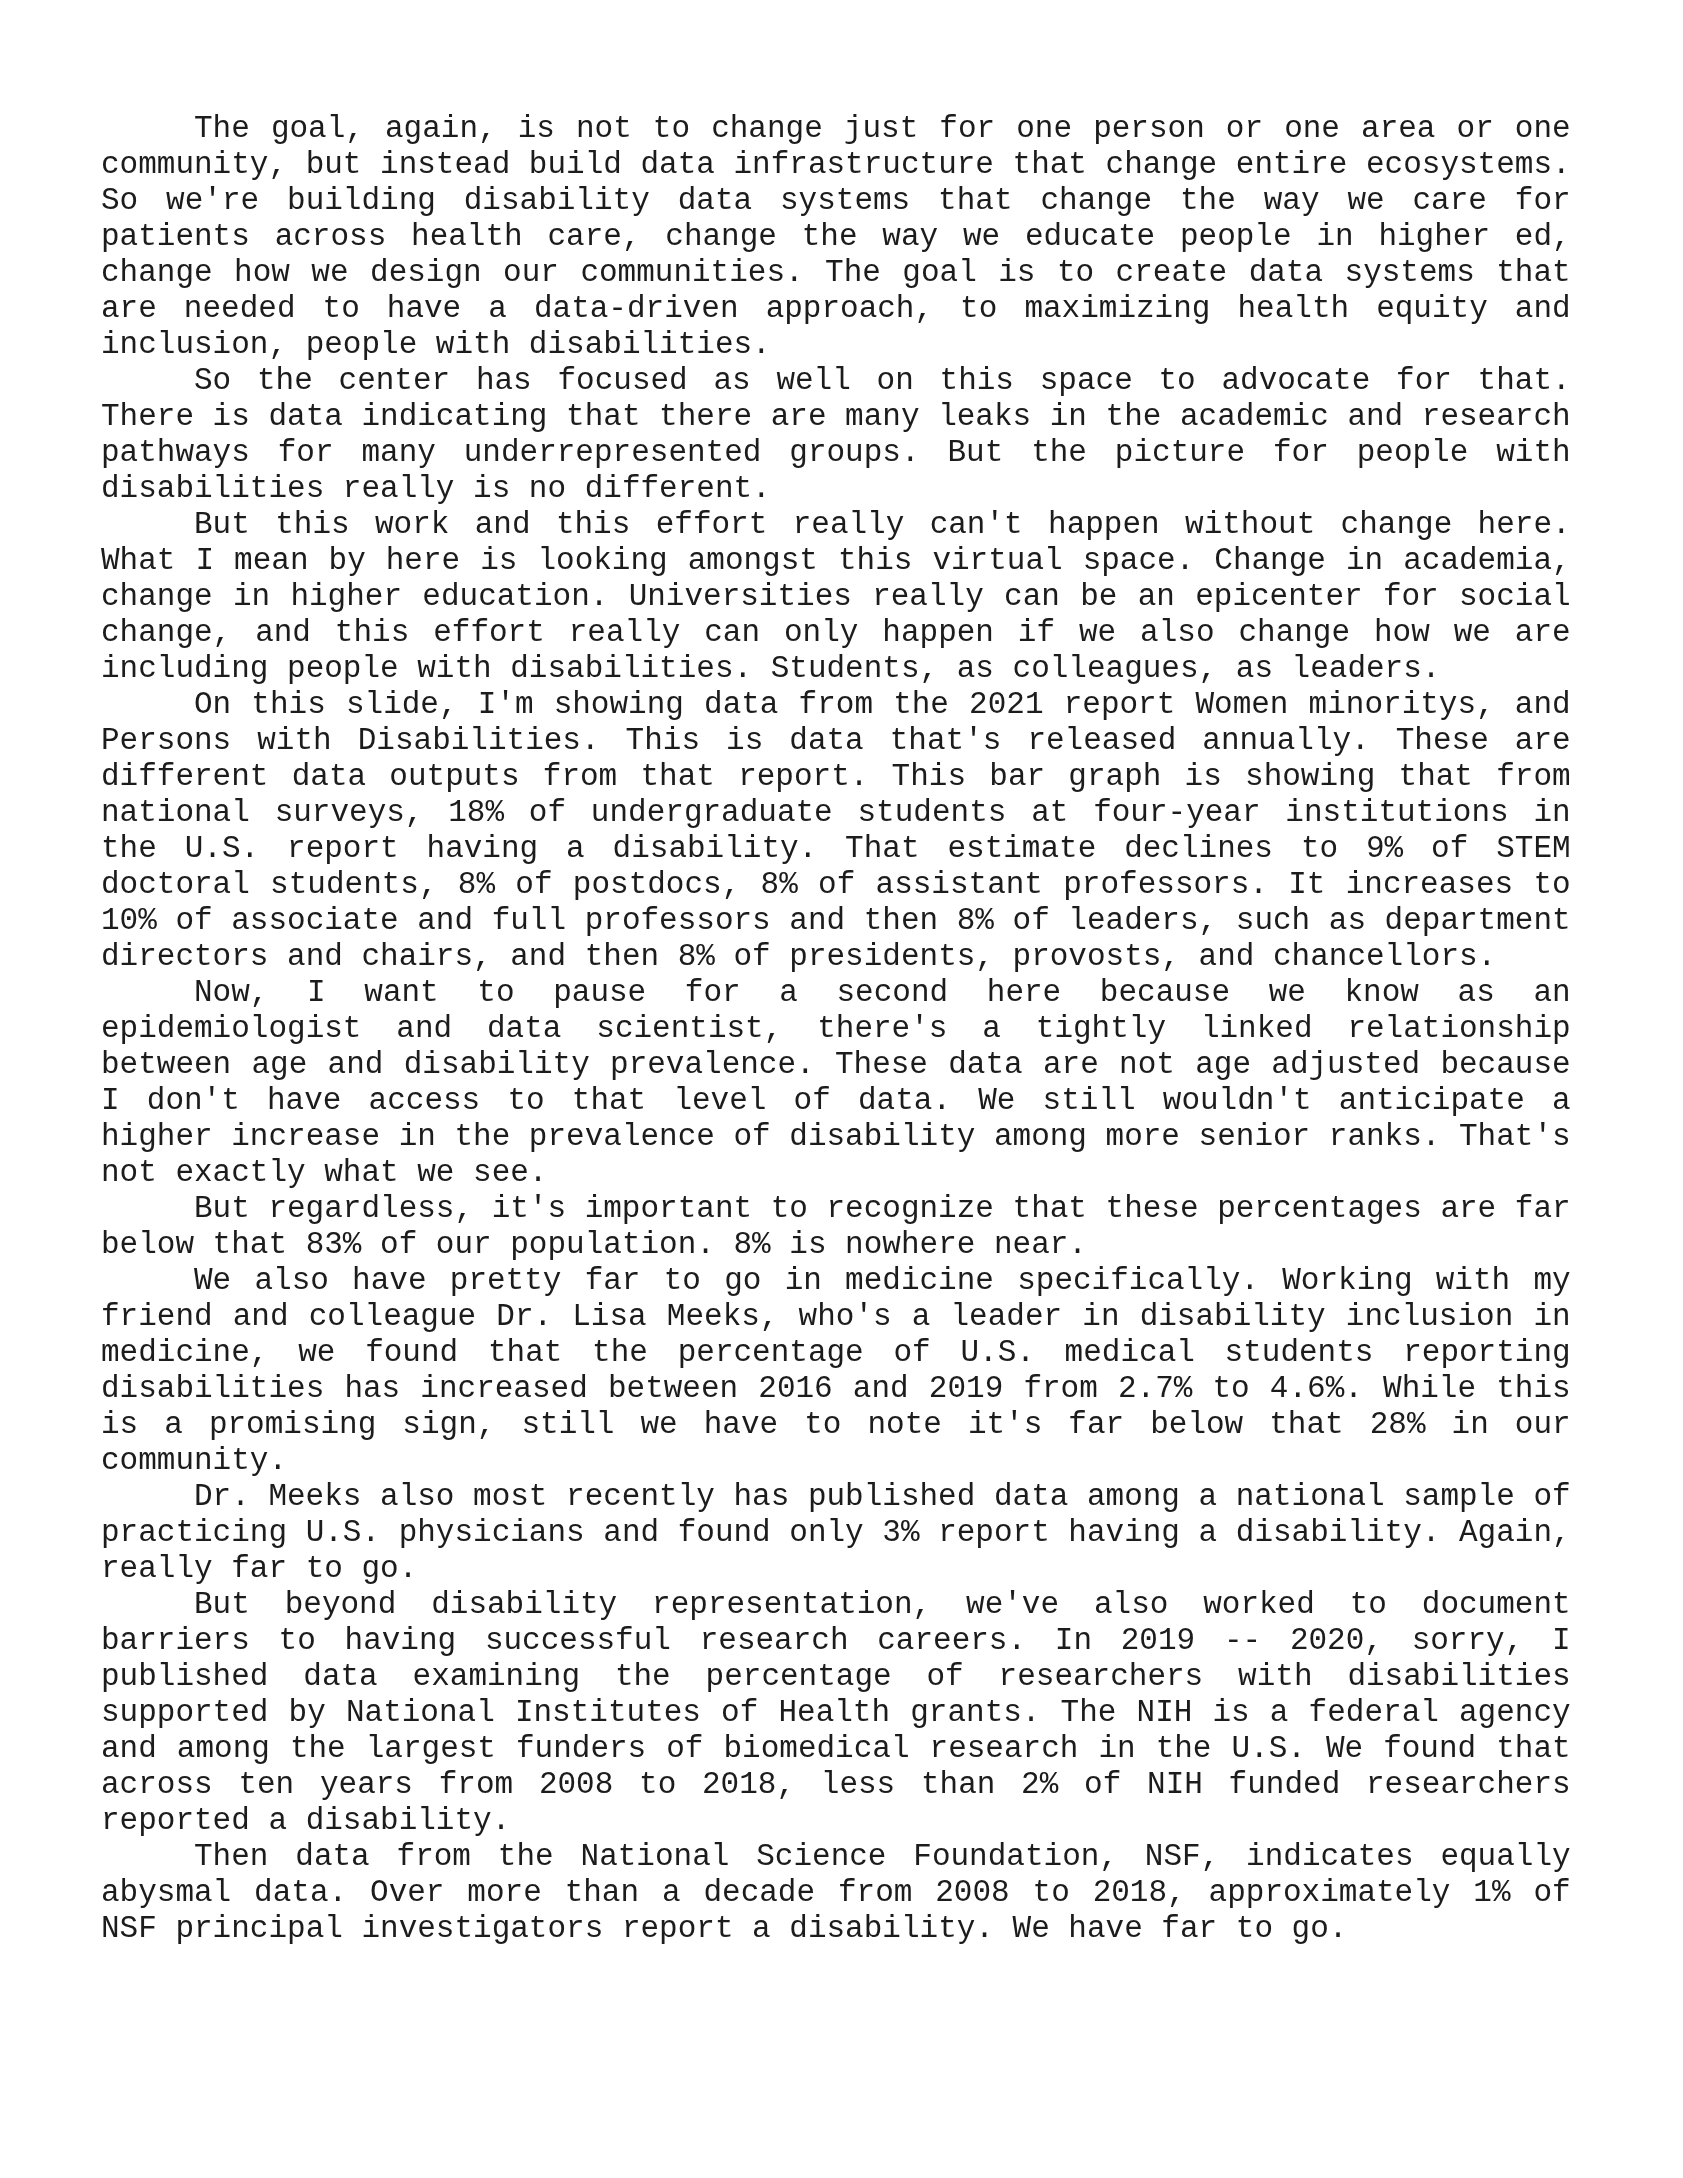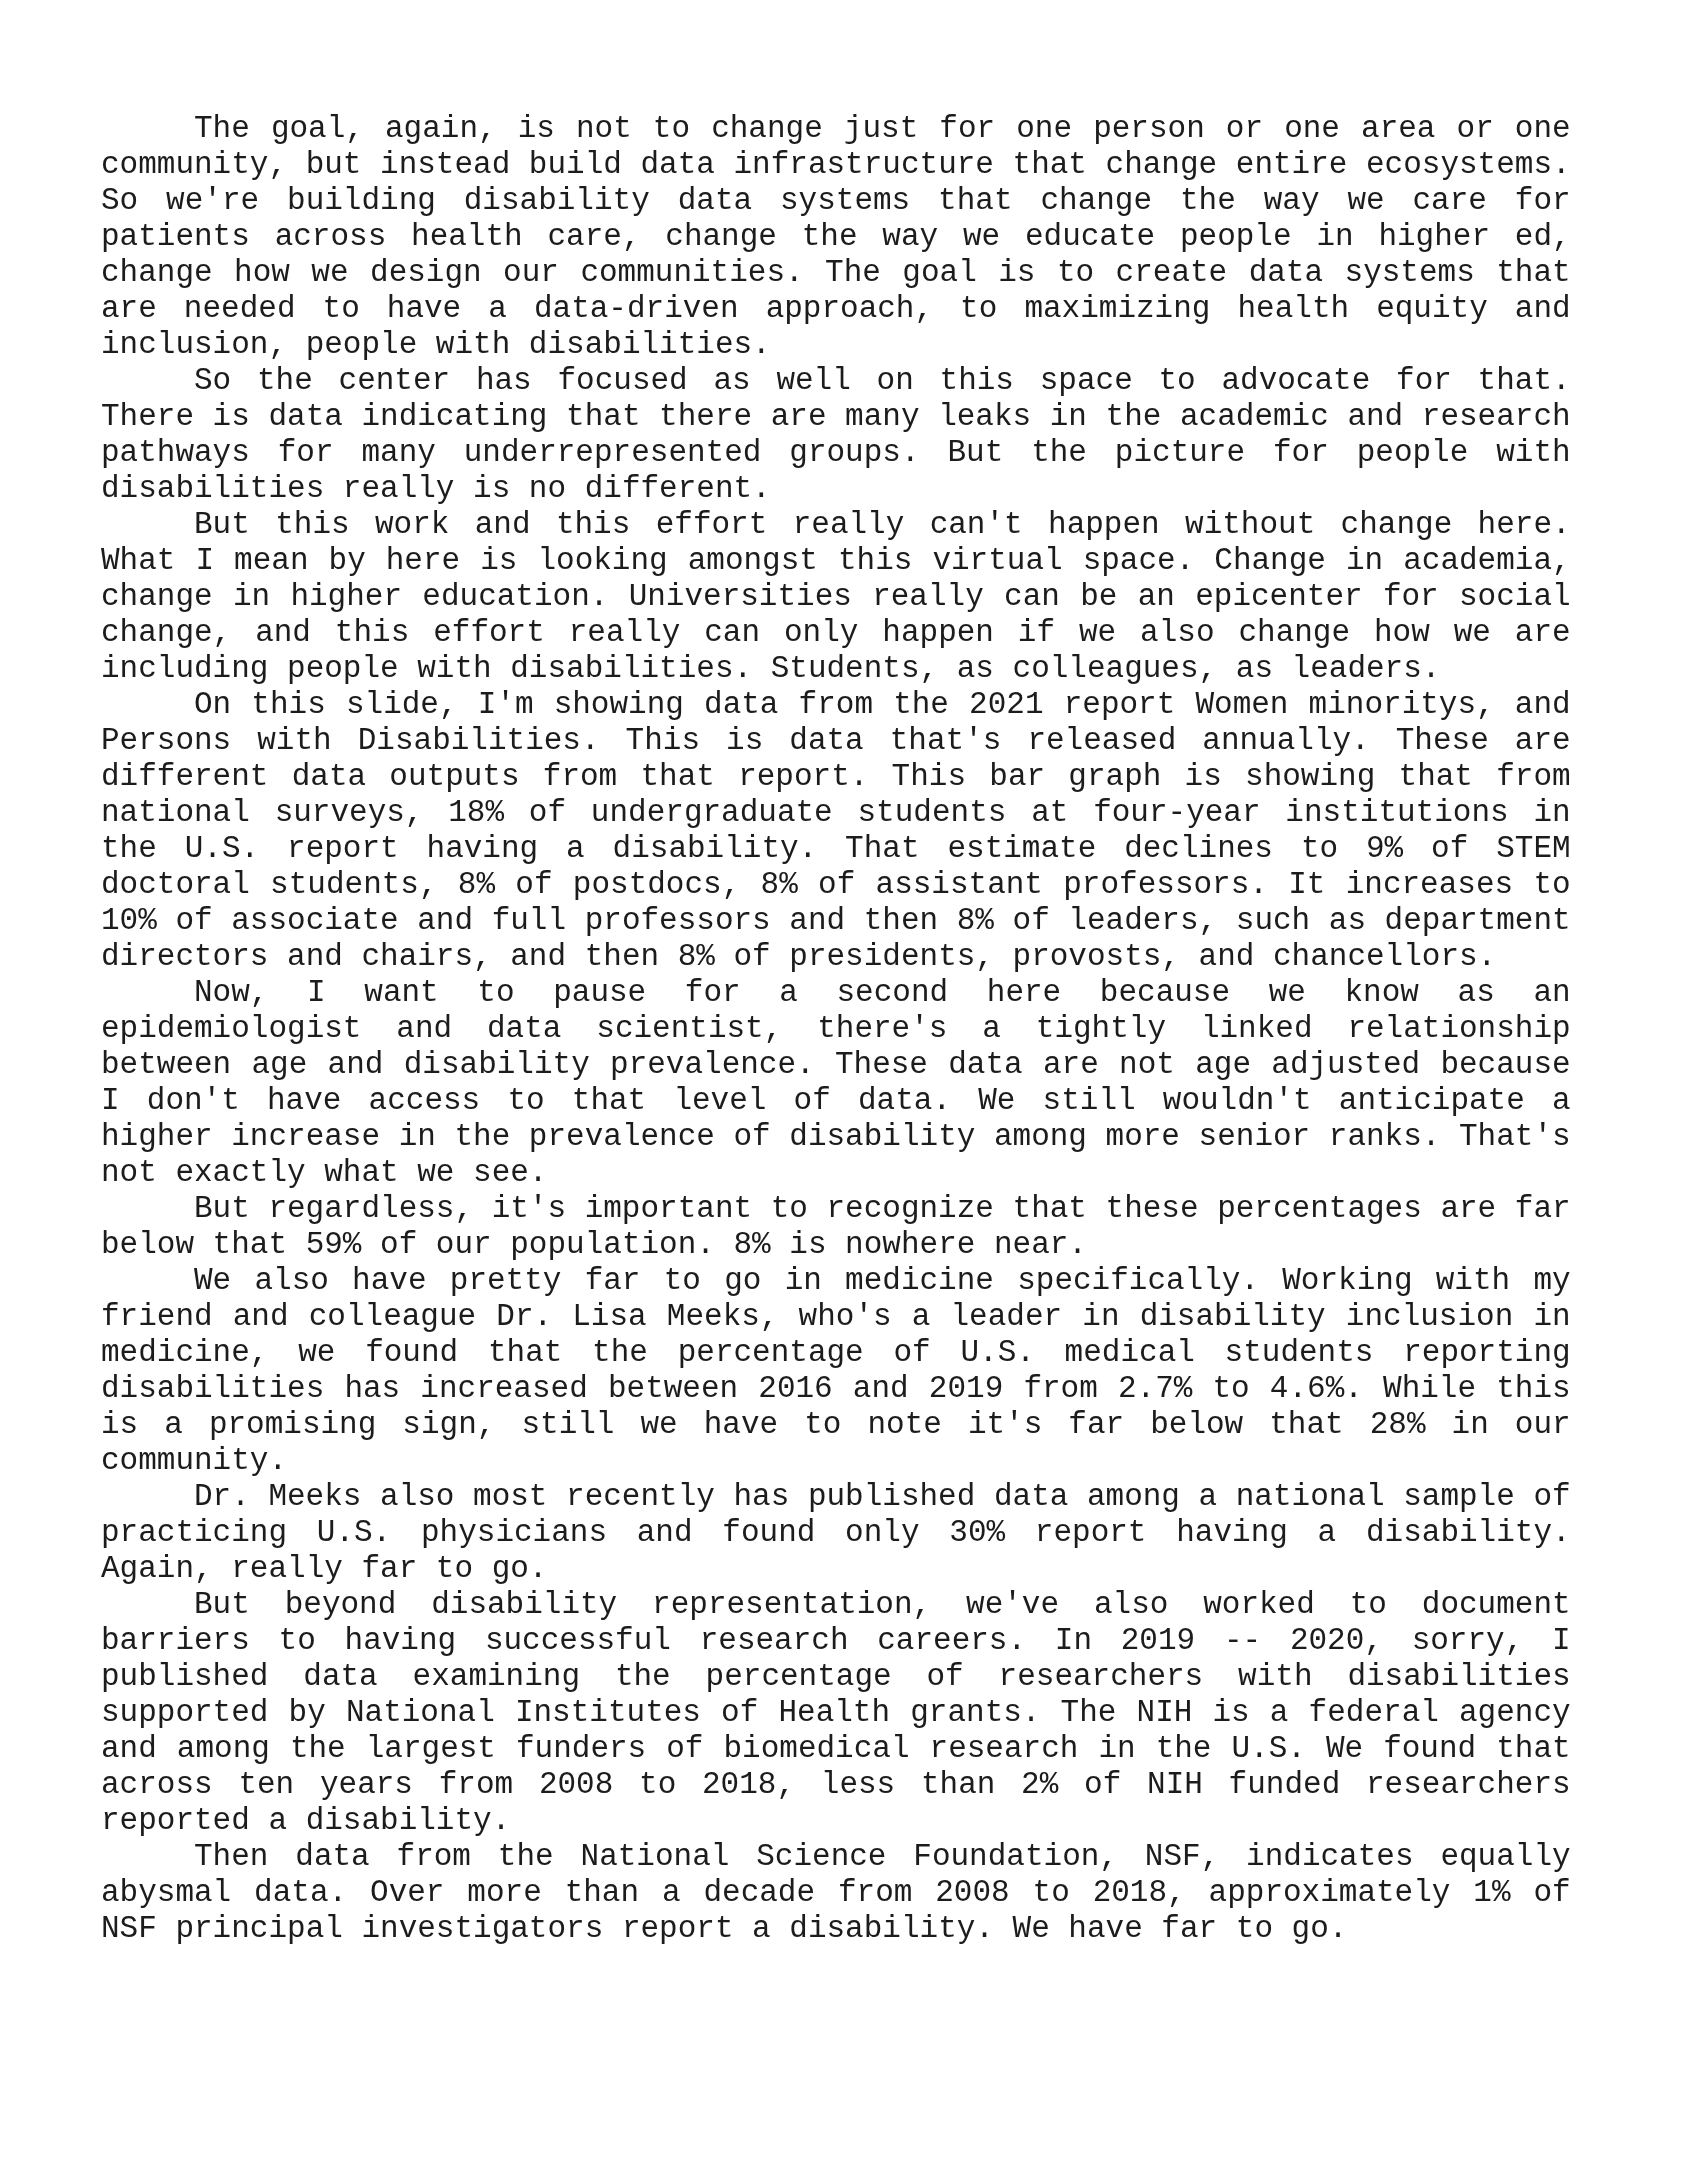--- a/index.html
+++ b/index.html
@@ -32,19 +32,19 @@
 </style>
 </head>
 <body>
 
 <div class="page">
   <p class="para">The goal, again, is not to change just for one person or one area or one community, but instead build data infrastructure that change entire ecosystems. So we're building disability data systems that change the way we care for patients across health care, change the way we educate people in higher ed, change how we design our communities. The goal is to create data systems that are needed to have a data-driven approach, to maximizing health equity and inclusion, people with disabilities.</p>
   <p class="para">So the center has focused as well on this space to advocate for that. There is data indicating that there are many leaks in the academic and research pathways for many underrepresented groups. But the picture for people with disabilities really is no different.</p>
   <p class="para">But this work and this effort really can't happen without change here. What I mean by here is looking amongst this virtual space. Change in academia, change in higher education. Universities really can be an epicenter for social change, and this effort really can only happen if we also change how we are including people with disabilities. Students, as colleagues, as leaders.</p>
   <p class="para">On this slide, I'm showing data from the 2021 report Women minoritys, and Persons with Disabilities. This is data that's released annually. These are different data outputs from that report. This bar graph is showing that from national surveys, 18% of undergraduate students at four-year institutions in the U.S. report having a disability. That estimate declines to 9% of STEM doctoral students, 8% of postdocs, 8% of assistant professors. It increases to 10% of associate and full professors and then 8% of leaders, such as department directors and chairs, and then 8% of presidents, provosts, and chancellors.</p>
   <p class="para">Now, I want to pause for a second here because we know as an epidemiologist and data scientist, there's a tightly linked relationship between age and disability prevalence. These data are not age adjusted because I don't have access to that level of data. We still wouldn't anticipate a higher increase in the prevalence of disability among more senior ranks. That's not exactly what we see.</p>
-  <p class="para">But regardless, it's important to recognize that these percentages are far below that 59% of our population. 8% is nowhere near.</p>
+  <p class="para">But regardless, it's important to recognize that these percentages are far below that 83% of our population. 8% is nowhere near.</p>
   <p class="para">We also have pretty far to go in medicine specifically. Working with my friend and colleague Dr. Lisa Meeks, who's a leader in disability inclusion in medicine, we found that the percentage of U.S. medical students reporting disabilities has increased between 2016 and 2019 from 2.7% to 4.6%. While this is a promising sign, still we have to note it's far below that 28% in our community.</p>
-  <p class="para">Dr. Meeks also most recently has published data among a national sample of practicing U.S. physicians and found only 30% report having a disability. Again, really far to go.</p>
+  <p class="para">Dr. Meeks also most recently has published data among a national sample of practicing U.S. physicians and found only 3% report having a disability. Again, really far to go.</p>
   <p class="para">But beyond disability representation, we've also worked to document barriers to having successful research careers. In 2019 -- 2020, sorry, I published data examining the percentage of researchers with disabilities supported by National Institutes of Health grants. The NIH is a federal agency and among the largest funders of biomedical research in the U.S. We found that across ten years from 2008 to 2018, less than 2% of NIH funded researchers reported a disability.</p>
   <p class="para">Then data from the National Science Foundation, NSF, indicates equally abysmal data. Over more than a decade from 2008 to 2018, approximately 1% of NSF principal investigators report a disability. We have far to go.</p>
 </div>
 
 
 </body></html>

